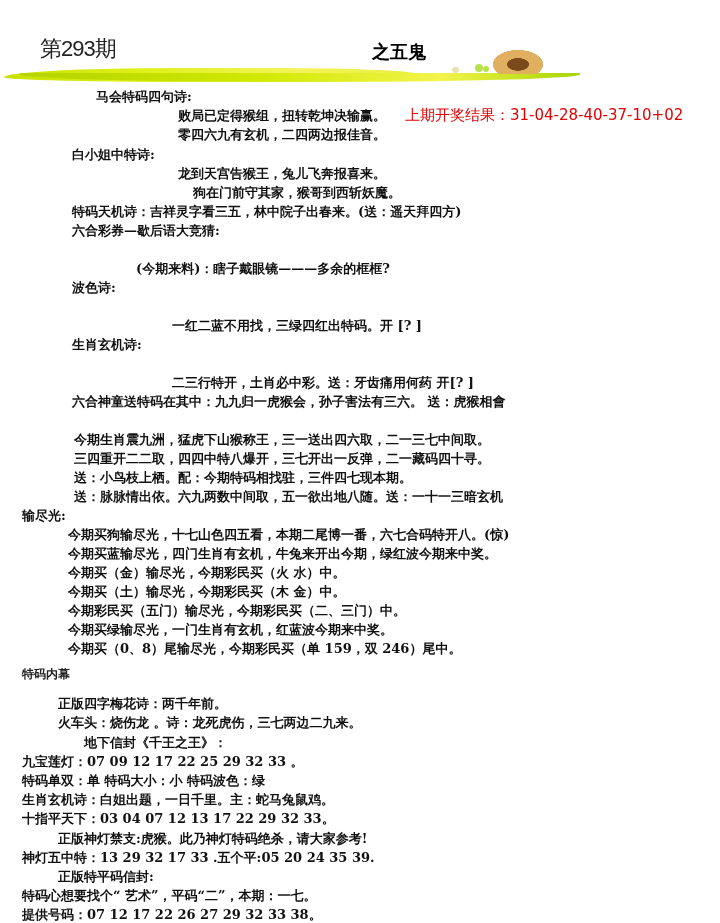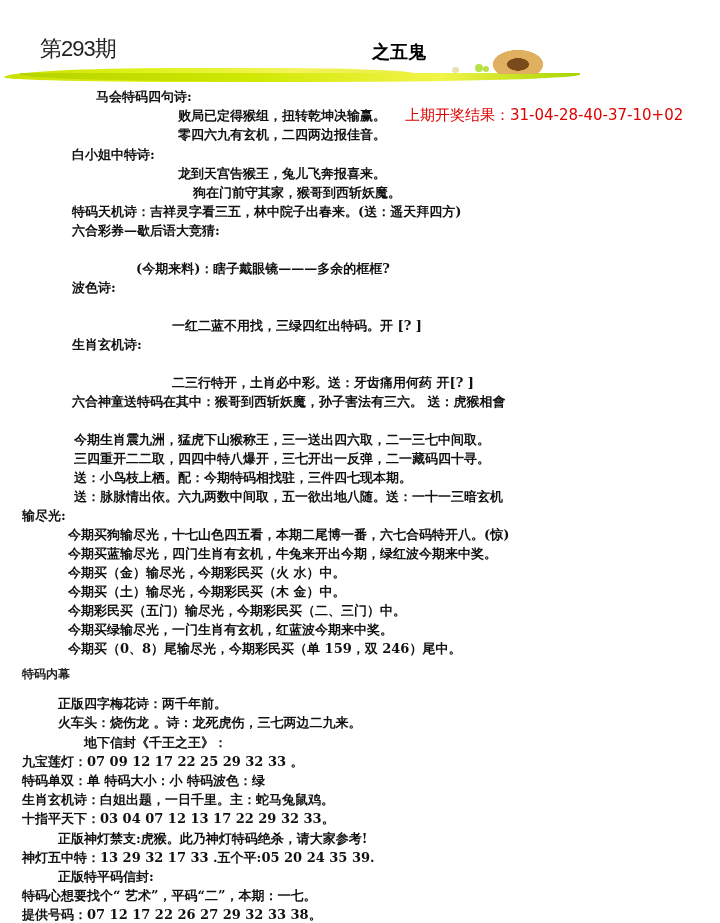--- a/index.html
+++ b/index.html
@@ -60,21 +60,21 @@
 <div class="abs section" style="left:72px;top:202px;">特码天机诗：吉祥灵字看三五，林中院子出春来。(送：遥天拜四方)</div>
 <div class="abs section" style="left:72px;top:221px;">六合彩券—歇后语大竞猜:</div>
 <div class="abs section" style="left:136px;top:259px;">(今期来料)：瞎子戴眼镜———多余的框框?</div>
 
 <div class="abs section" style="left:72px;top:278px;">波色诗:</div>
 <div class="abs section" style="left:172px;top:316px;">一红二蓝不用找，三绿四红出特码。开 [? ]</div>
 
 <div class="abs section" style="left:72px;top:335px;">生肖玄机诗:</div>
 <div class="abs section" style="left:172px;top:373px;">二三行特开，土肖必中彩。送：牙齿痛用何药     开[? ]</div>
 
-<div class="abs section" style="left:72px;top:392px;">六合神童送特码在其中：猴哥到西斩妖魔，孙子害法有三六。 送：虎猴相會</div>
+<div class="abs section" style="left:72px;top:392px;">六合神童送特码在其中：九九归一虎猴会，孙子害法有三六。 送：虎猴相會</div>
 
 <div class="abs section" style="left:74px;top:430px;">今期生肖震九洲，猛虎下山猴称王，三一送出四六取，二一三七中间取。</div>
 <div class="abs section" style="left:74px;top:449px;">三四重开二二取，四四中特八爆开，三七开出一反弹，二一藏码四十寻。</div>
 <div class="abs section" style="left:74px;top:468px;">送：小鸟枝上栖。配：今期特码相找驻，三件四七现本期。</div>
 <div class="abs section" style="left:74px;top:487px;">送：脉脉情出依。六九两数中间取，五一欲出地八随。送：一十一三暗玄机</div>
 
 <div class="abs section" style="left:22px;top:506px;">输尽光:</div>
 <div class="abs section" style="left:68px;top:525px;">今期买狗输尽光，十七山色四五看，本期二尾博一番，六七合码特开八。(惊)</div>
 <div class="abs section" style="left:68px;top:544px;">今期买蓝输尽光，四门生肖有玄机，牛兔来开出今期，绿红波今期来中奖。</div>
 <div class="abs section" style="left:68px;top:563px;">今期买（金）输尽光，今期彩民买（火 水）中。</div>

